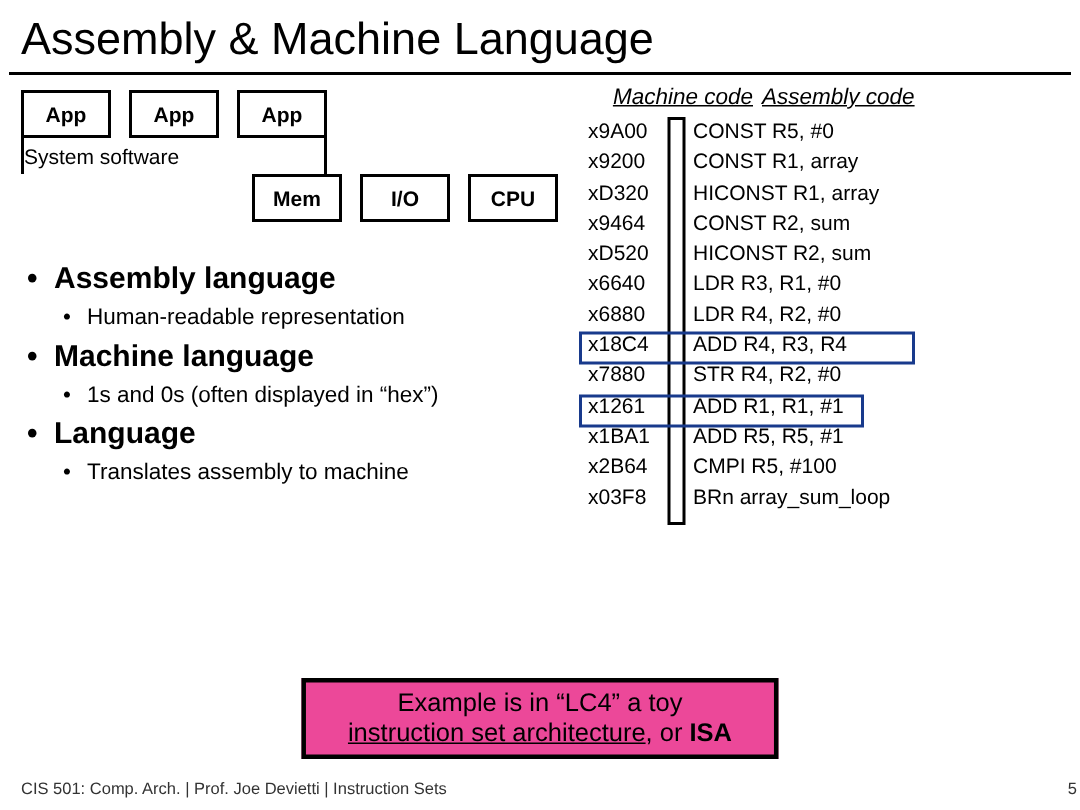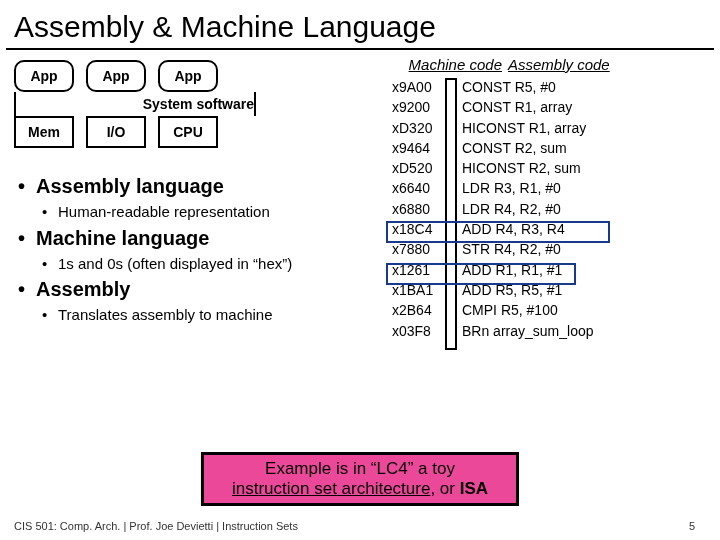--- a/index.html
+++ b/index.html
@@ -32,28 +32,28 @@
   }
   .row { display: flex; }
   .box {
     border: 2.5px solid #000;
     background: #fff;
     text-align: center;
     font-weight: bold;
     font-size: 14px;
     padding: 6px 0;
   }
-  .approw .box { width: 60px; margin-right: 12px; border-radius: 10px; }
+  .approw .box { width: 60px; margin-right: 12px; }
   .sys {
-    width: 242px; text-align: right; font-weight: bold; font-size: 14px;
+    width: 204px; text-align: left; font-weight: normal; font-size: 14px;
     border-left: 2.5px solid #000; border-right: 2.5px solid #000;
     padding: 4px 0;
   }
   .hwrow .box { width: 60px; margin-right: 12px; }
-  .hwrow { margin-top: 0; }
+  .hwrow { margin-top: 0; justify-content: flex-end; }
   .bullets { padding-top: 14px; }
   .bullets ul { list-style: none; }
   .b1 {
     font-size: 20px; font-weight: bold;
     padding-left: 22px; position: relative; line-height: 1.45;
   }
   .b1::before {
     content: "•"; position: absolute; left: 4px; top: 0;
   }
   .b2 {
@@ -89,21 +89,21 @@
     position: absolute;
     bottom: 34px; left: 50%; transform: translateX(-50%);
     border: 3px solid #000;
     text-align: center;
     font-size: 17px;
     padding: 4px 28px;
     background: #ec4899;
   }
   .example .u { text-decoration: underline; }
   .footer {
-    position: absolute; bottom: 8px; left: 14px; right: 25px;
+    position: absolute; bottom: 8px; left: 14px; right: 2px;
     font-size: 11px; color: #333;
     display: flex; justify-content: space-between;
   }
 </style>
 </head>
 <body>
 
 <div class="title">Assembly &amp; Machine Language</div>
 <hr class="title-rule">
 
@@ -123,21 +123,21 @@
         <div class="box">CPU</div>
       </div>
     </div>
 
     <div class="bullets">
       <ul>
         <li class="b1">Assembly language</li>
         <li class="b2">Human-readable representation</li>
         <li class="b1">Machine language</li>
         <li class="b2">1s and 0s (often displayed in “hex”)</li>
-        <li class="b1">Assembly</li>
+        <li class="b1">Language</li>
         <li class="b2">Translates assembly to machine</li>
       </ul>
     </div>
   </div>
 
   <div class="rightcol">
     <div class="headers">
       <div class="h1">Machine code</div>
       <div class="h2">Assembly code</div>
     </div>

